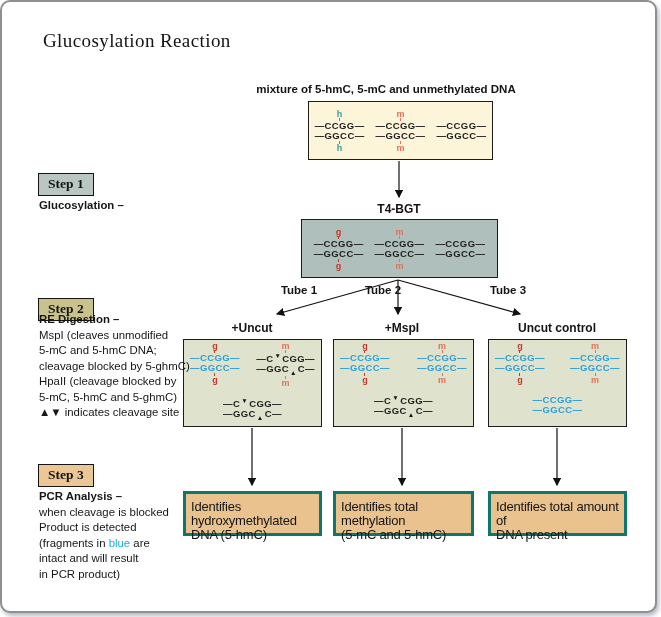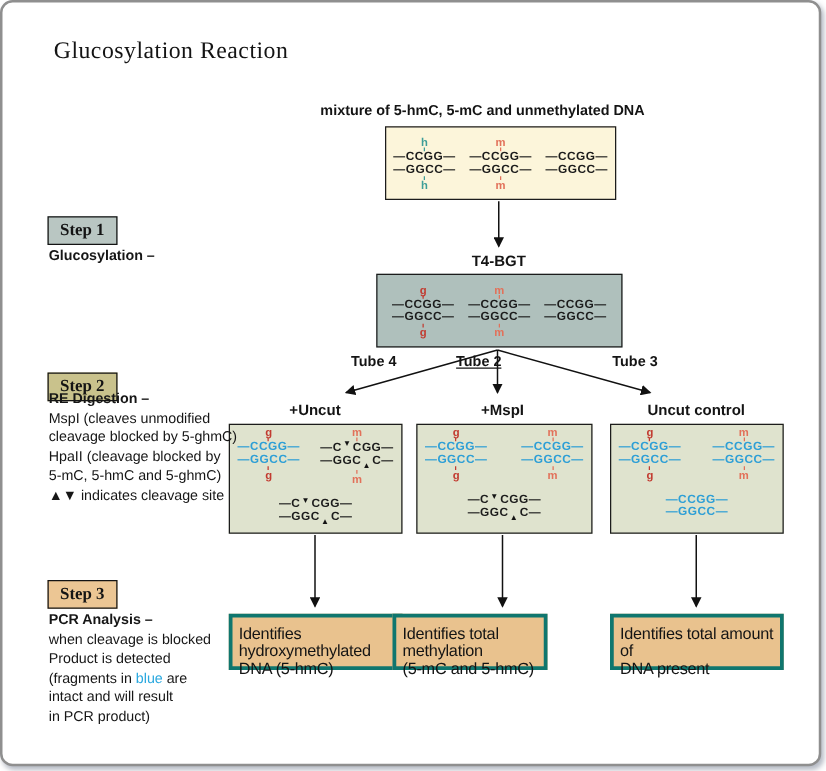--- a/index.html
+++ b/index.html
@@ -27,37 +27,37 @@
   .dmark.bottom{justify-content:flex-start;}
   .mletter{font-size:9px;line-height:8px;font-weight:bold;}
   .tick{width:1px;height:3px;display:block;}
   .strand{font-size:9.5px;line-height:10px;font-weight:bold;letter-spacing:.4px;white-space:pre;}
   .tri{font-size:6.5px;line-height:6px;color:#141414;margin:0 1px;display:inline-block;}
   .tri.down{vertical-align:3.5px;}
   .tri.up{vertical-align:-3.5px;}
 
   .tube-label{position:absolute;top:282px;transform:translateX(-50%);font-size:11.5px;
               font-weight:bold;color:var(--text);white-space:nowrap;}
-  #tl1{left:297px;} #tl2{left:381px;text-decoration:underline;} #tl3{left:506px;}
+  #tl1{left:297px;} #tl2{left:381px;} #tl3{left:506px;}
 
   .box-title{position:absolute;top:319px;transform:translateX(-50%);font-size:12px;
              font-weight:bold;color:var(--text);white-space:nowrap;}
   #bt1{left:250px;} #bt2{left:400px;} #bt3{left:555px;}
 
   .tube-box{position:absolute;top:337px;height:88px;box-sizing:border-box;
             background:var(--tube_box);border:1px solid #1c1c1c;}
   #tb1{left:181px;width:139px;} #tb2{left:331px;width:141px;} #tb3{left:486px;width:139px;}
   .drow{display:flex;justify-content:space-between;padding:2px 6px 0;}
   .drow.single{justify-content:center;padding-top:0;}
 
   .result-box{position:absolute;top:489px;height:45px;box-sizing:border-box;
               background:var(--result_box);border:3px solid #0f766e;
               font-size:13px;line-height:14px;letter-spacing:-.2px;color:#141414;
               padding:6px 4px 0 5px;white-space:pre-line;}
-  #rb1{left:181px;width:139px;} #rb2{left:312px;width:124px;} #rb3{left:486px;width:139px;}
+  #rb1{left:181px;width:139px;} #rb2{left:331px;width:141px;} #rb3{left:486px;width:139px;}
 
   .step-badge{position:absolute;left:36px;box-sizing:border-box;border:1.5px solid #141414;
               font-family:"Liberation Serif",serif;font-size:13.5px;font-weight:bold;
               color:#141414;padding:2px 9px 3px;}
   #sb1{top:171px;background:var(--step1_badge);}
   #sb2{top:296px;background:var(--step2_badge);}
   #sb3{top:462px;background:var(--step3_badge);}
 
   .step-text{position:absolute;left:37px;font-size:11.4px;line-height:15.5px;color:#161616;}
   #st1{top:196px;} #st2{top:310px;} #st3{top:487px;}
@@ -146,21 +146,21 @@
         </div>
       </div>
       <div class="duplex">
         <div class="dmark top"></div>
         <div class="strand" style="color: rgb(28, 28, 28);">—CCGG—</div>
         <div class="strand" style="color: rgb(28, 28, 28);">—GGCC—</div>
         <div class="dmark bottom"></div>
       </div>
     </div>
 
-  <div class="tube-label" id="tl1">Tube 4</div>
+  <div class="tube-label" id="tl1">Tube 1</div>
   <div class="tube-label" id="tl2">Tube 2</div>
   <div class="tube-label" id="tl3">Tube 3</div>
 
   <div class="box-title" id="bt1">+Uncut</div>
   <div class="box-title" id="bt2">+MspI</div>
   <div class="box-title" id="bt3">Uncut control</div>
 
   <div class="tube-box" id="tb1">
     <div class="drow">
         <div class="duplex">
@@ -280,20 +280,21 @@
   <div class="step-badge" id="sb1">Step 1</div>
   <div class="step-text" id="st1">
     <div class="step-heading">Glucosylation –</div>
   </div>
 
   <div class="step-badge" id="sb2">Step 2</div>
   <div class="step-text" id="st2">
     <div class="step-heading">RE Digestion –</div>
     <div>
         <div class="line"><span>MspI (cleaves unmodified</span></div>
+        <div class="line"><span>5-mC and 5-hmC DNA;</span></div>
         <div class="line"><span>cleavage blocked by 5-ghmC)</span></div>
         <div class="line"><span>HpaII (cleavage blocked by</span></div>
         <div class="line"><span>5-mC, 5-hmC and 5-ghmC)</span></div>
         <div class="line"><span>▲▼ indicates cleavage site</span></div>
       </div>
   </div>
 
   <div class="step-badge" id="sb3">Step 3</div>
   <div class="step-text" id="st3">
     <div class="step-heading">PCR Analysis –</div>

